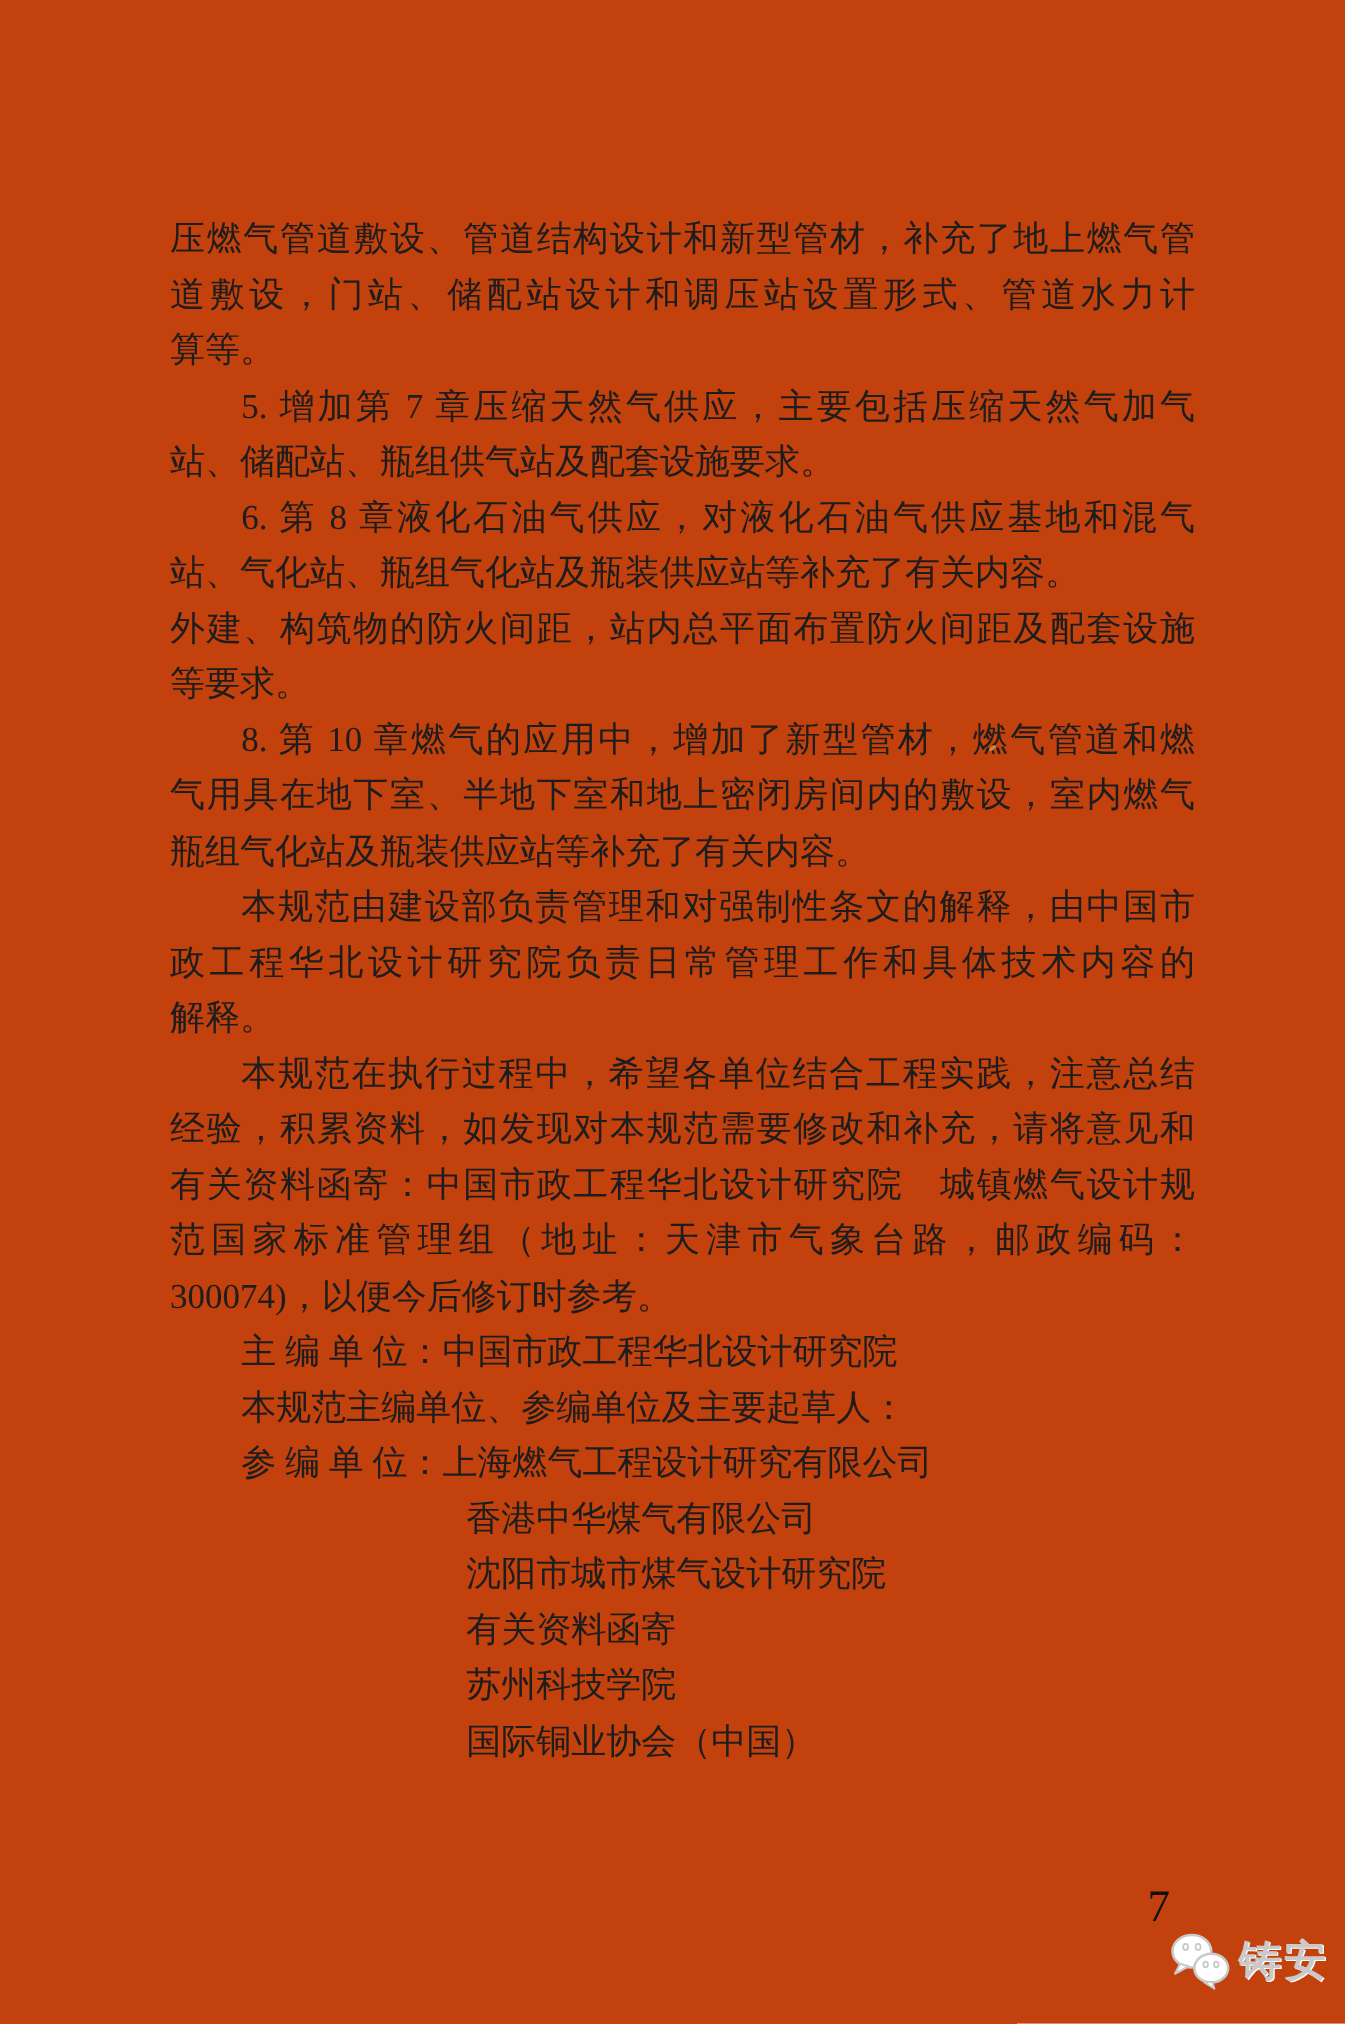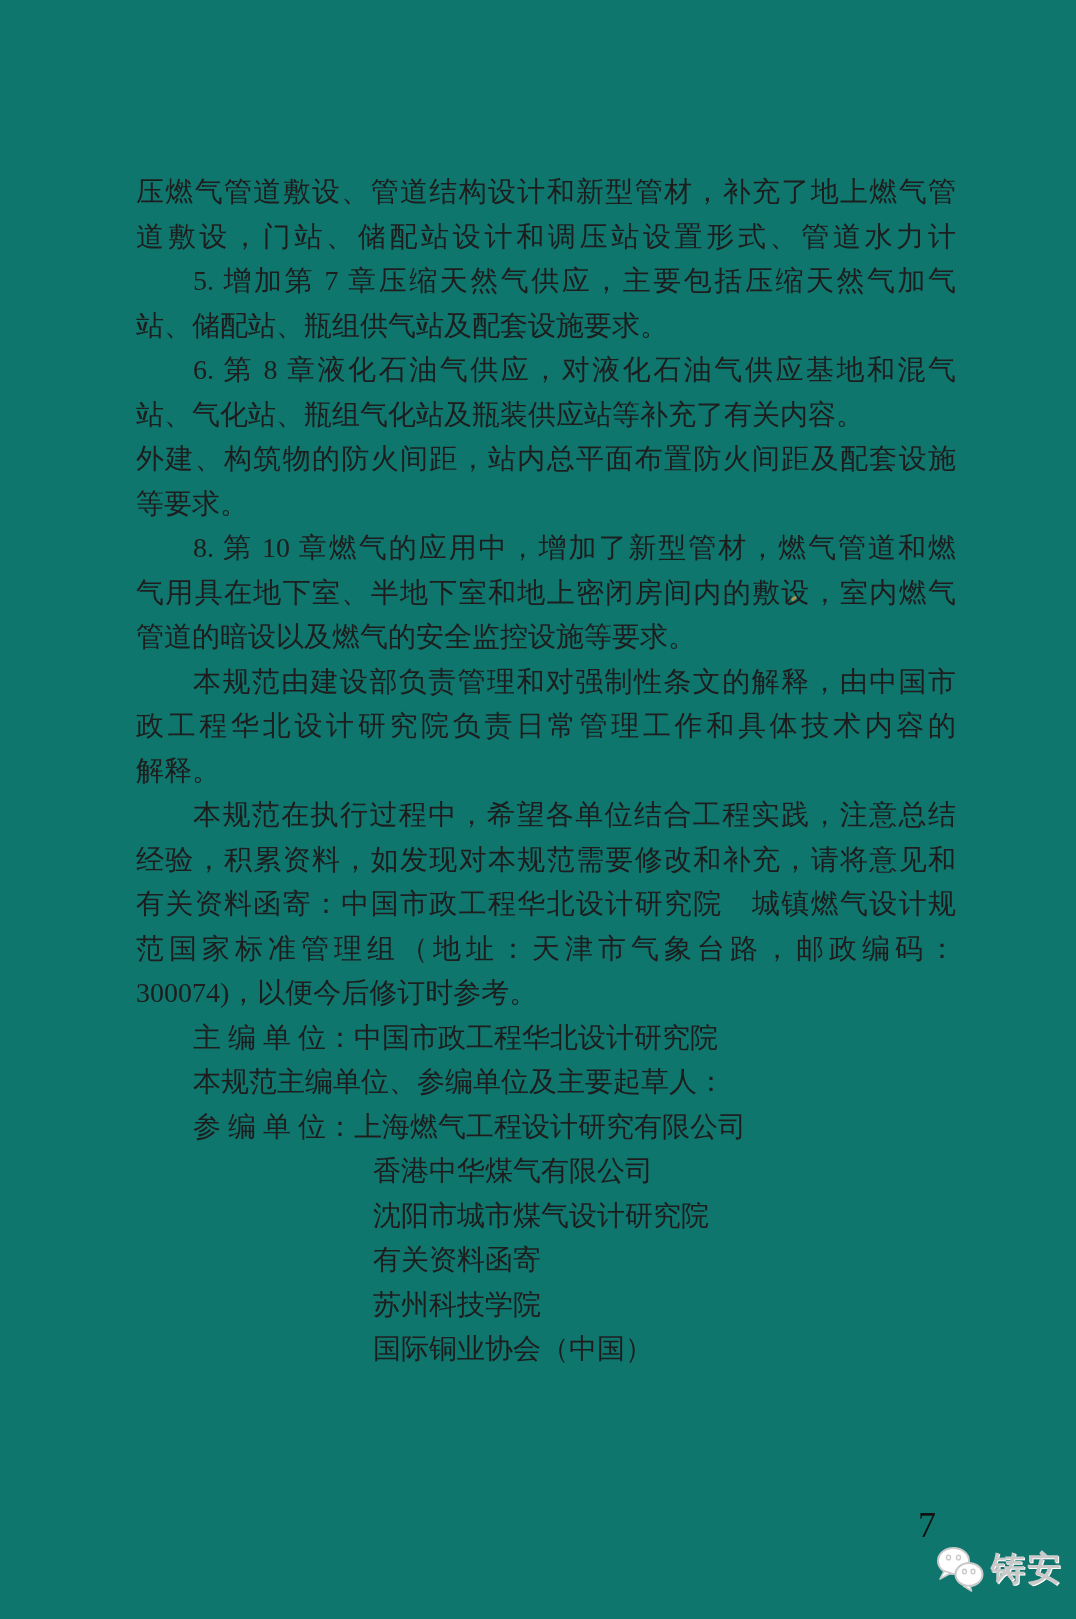--- a/index.html
+++ b/index.html
@@ -4,21 +4,21 @@
 <style>
   html, body {
     margin: 0;
     padding: 0;
     background: #ffffff;
   }
   .page {
     position: relative;
     width: 1076px;
     height: 1619px;
-    background: #0f766e;
+    background: #c2410c;
     overflow: hidden;
     font-family: "Liberation Serif", "DejaVu Serif", serif;
     color: #1d1d1d;
   }
   .text-block {
     position: absolute;
     left: 136px;
     top: 170px;
     width: 820px;
     font-size: 28px;
@@ -75,29 +75,30 @@
 </style>
 </head>
 <body>
 
 <div class="page">
 
   <div class="text-block">
 
   <div class="line ind-body fill">压燃气管道敷设、管道结构设计和新型管材，补充了地上燃气管</div>
       <div class="line ind-body fill">道敷设，门站、储配站设计和调压站设置形式、管道水力计</div>
+      <div class="line ind-body">算等。</div>
       <div class="line ind-para fill">5. 增加第 7 章压缩天然气供应，主要包括压缩天然气加气</div>
       <div class="line ind-body">站、储配站、瓶组供气站及配套设施要求。</div>
       <div class="line ind-para fill">6. 第 8 章液化石油气供应，对液化石油气供应基地和混气</div>
       <div class="line ind-body">站、气化站、瓶组气化站及瓶装供应站等补充了有关内容。</div>
       <div class="line ind-body fill">外建、构筑物的防火间距，站内总平面布置防火间距及配套设施</div>
       <div class="line ind-body">等要求。</div>
       <div class="line ind-para fill">8. 第 10 章燃气的应用中，增加了新型管材，燃气管道和燃</div>
       <div class="line ind-body fill">气用具在地下室、半地下室和地上密闭房间内的敷设，室内燃气</div>
-      <div class="line ind-body">管道的暗设以及燃气的安全监控设施等要求。</div>
+      <div class="line ind-body">瓶组气化站及瓶装供应站等补充了有关内容。</div>
       <div class="line ind-para fill">本规范由建设部负责管理和对强制性条文的解释，由中国市</div>
       <div class="line ind-body fill">政工程华北设计研究院负责日常管理工作和具体技术内容的</div>
       <div class="line ind-body">解释。</div>
       <div class="line ind-para fill">本规范在执行过程中，希望各单位结合工程实践，注意总结</div>
       <div class="line ind-body fill">经验，积累资料，如发现对本规范需要修改和补充，请将意见和</div>
       <div class="line ind-body fill">有关资料函寄：中国市政工程华北设计研究院　城镇燃气设计规</div>
       <div class="line ind-body fill">范国家标准管理组（地址：天津市气象台路，邮政编码：</div>
       <div class="line ind-body">300074)，以便今后修订时参考。</div>
       <div class="line ind-para">主 编 单 位：中国市政工程华北设计研究院</div>
       <div class="line ind-para">本规范主编单位、参编单位及主要起草人：</div>

